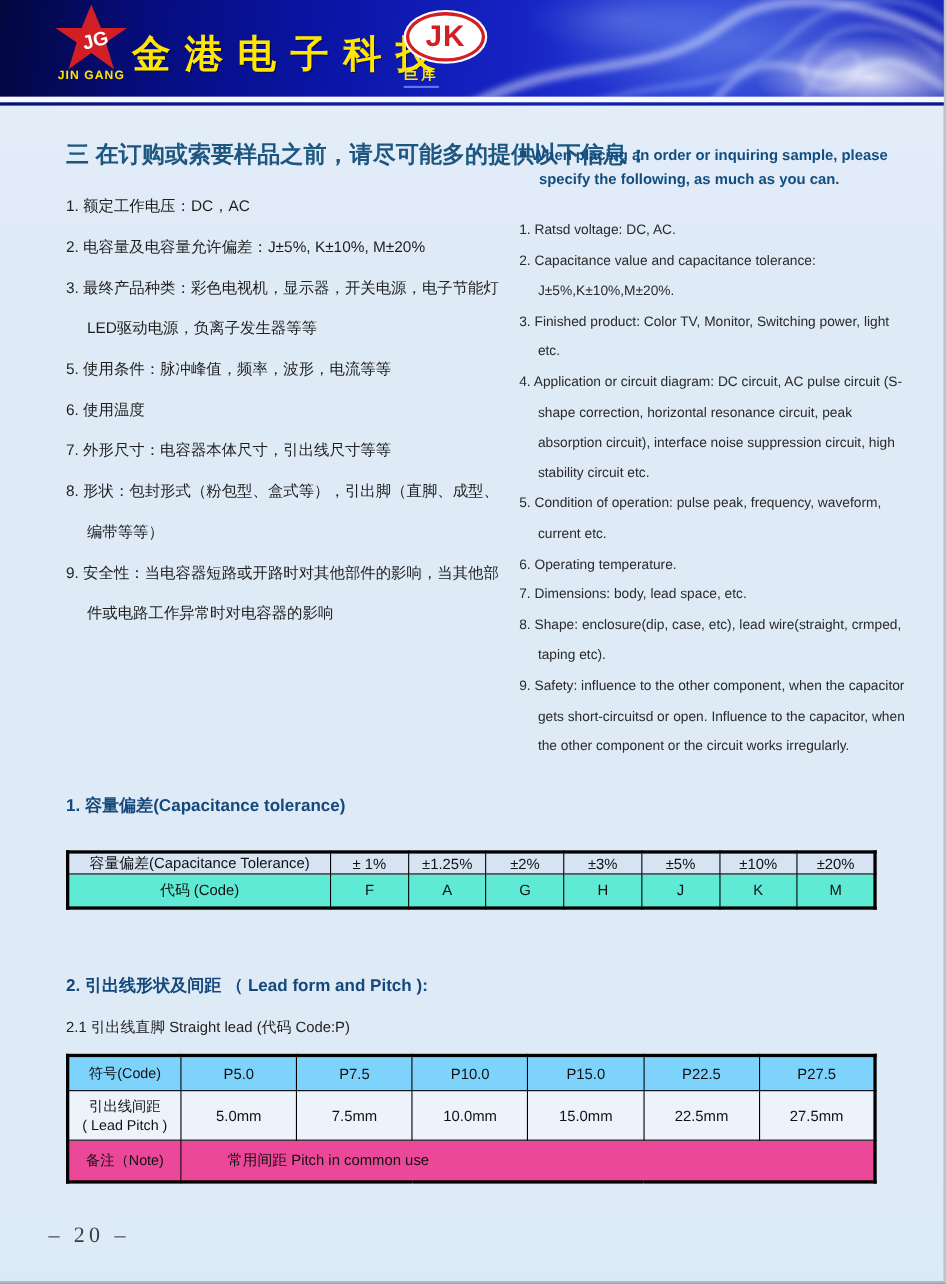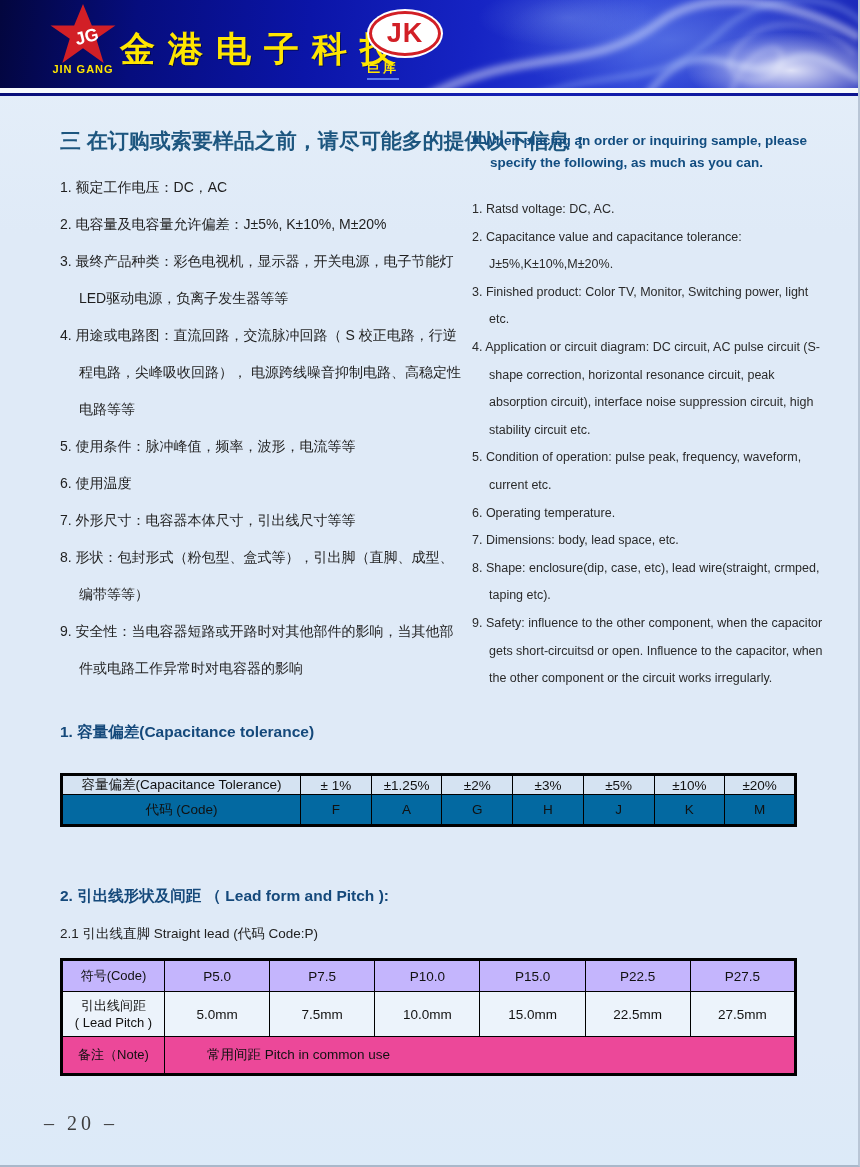--- a/index.html
+++ b/index.html
@@ -61,25 +61,25 @@
   
   .section-title { position:absolute; left:60px; font-size:15.5px; font-weight:bold; color:#15497b; }
   .section1-title { top:722px; }
   .section2-title { top:886px; }
   .section2-sub { position:absolute; left:60px; top:925px; font-size:13.5px; color:#222; }
 
   table.data { border-collapse:collapse; table-layout:fixed; position:absolute; left:60px; width:737px; border:3px solid #000; background:#eaf2fa; }
   table.data td { border:1px solid #000; text-align:center; font-size:13.5px; color:#111; vertical-align:middle; }
   .t1 { top:773px; }
   .t1 tr.r1 td { background:#d5e3f2; height:20px; }
-  .t1 tr.r2 td { background:#0369a1; height:31px; }
+  .t1 tr.r2 td { background:#5eead4; height:31px; }
   .t1 td.lbl { width:239px; }
 
   .t2 { top:958px; }
-  .t2 tr.r1 td { background:#c4b5fd; height:32px; }
+  .t2 tr.r1 td { background:#7dd3fc; height:32px; }
   .t2 tr.r2 td { background:#ecf3fb; height:45px; }
   .t2 tr.r3 td { background:#ec4899; height:38px;margin-top:19px; }
   .t2 td.lbl { width:103px; font-size:13px; }
   .t2 td.note-val { text-align:left; padding-left:42px; }
   .two-line span { display:block; line-height:17px; }
 
   
   .page-number {
     position:absolute; left:44px; top:1112px;
     font-family:"Liberation Serif", serif; font-size:20px; color:#3d3d3d; letter-spacing:4px;
@@ -121,21 +121,20 @@
     </div>
   </div>
   <div class="stripe-white"></div>
   <div class="stripe-navy"></div>
 
   <div class="col-zh">
     <div class="zh-heading">三 在订购或索要样品之前，请尽可能多的提供以下信息：</div>
     <p class="zh-item">1. 额定工作电压：DC，AC</p>
     <p class="zh-item">2. 电容量及电容量允许偏差：J±5%, K±10%, M±20%</p>
     <p class="zh-item">3. 最终产品种类：彩色电视机，显示器，开关电源，电子节能灯LED驱动电源，负离子发生器等等</p>
-    <p class="zh-item">4. 用途或电路图：直流回路，交流脉冲回路（ S 校正电路，行逆程电路，尖峰吸收回路）， 电源跨线噪音抑制电路、高稳定性电路等等</p>
     <p class="zh-item">5. 使用条件：脉冲峰值，频率，波形，电流等等</p>
     <p class="zh-item">6. 使用温度</p>
     <p class="zh-item">7. 外形尺寸：电容器本体尺寸，引出线尺寸等等</p>
     <p class="zh-item">8. 形状：包封形式（粉包型、盒式等），引出脚（直脚、成型、编带等等）</p>
     <p class="zh-item">9. 安全性：当电容器短路或开路时对其他部件的影响，当其他部件或电路工作异常时对电容器的影响</p>
   </div>
 
   <div class="col-en">
     <div class="en-heading"><span class="bullet">■</span> <span>When placing an order or inquiring sample, please specify the following, as much as you can.</span></div>
     <p class="en-item">1. Ratsd voltage: DC, AC.</p>

